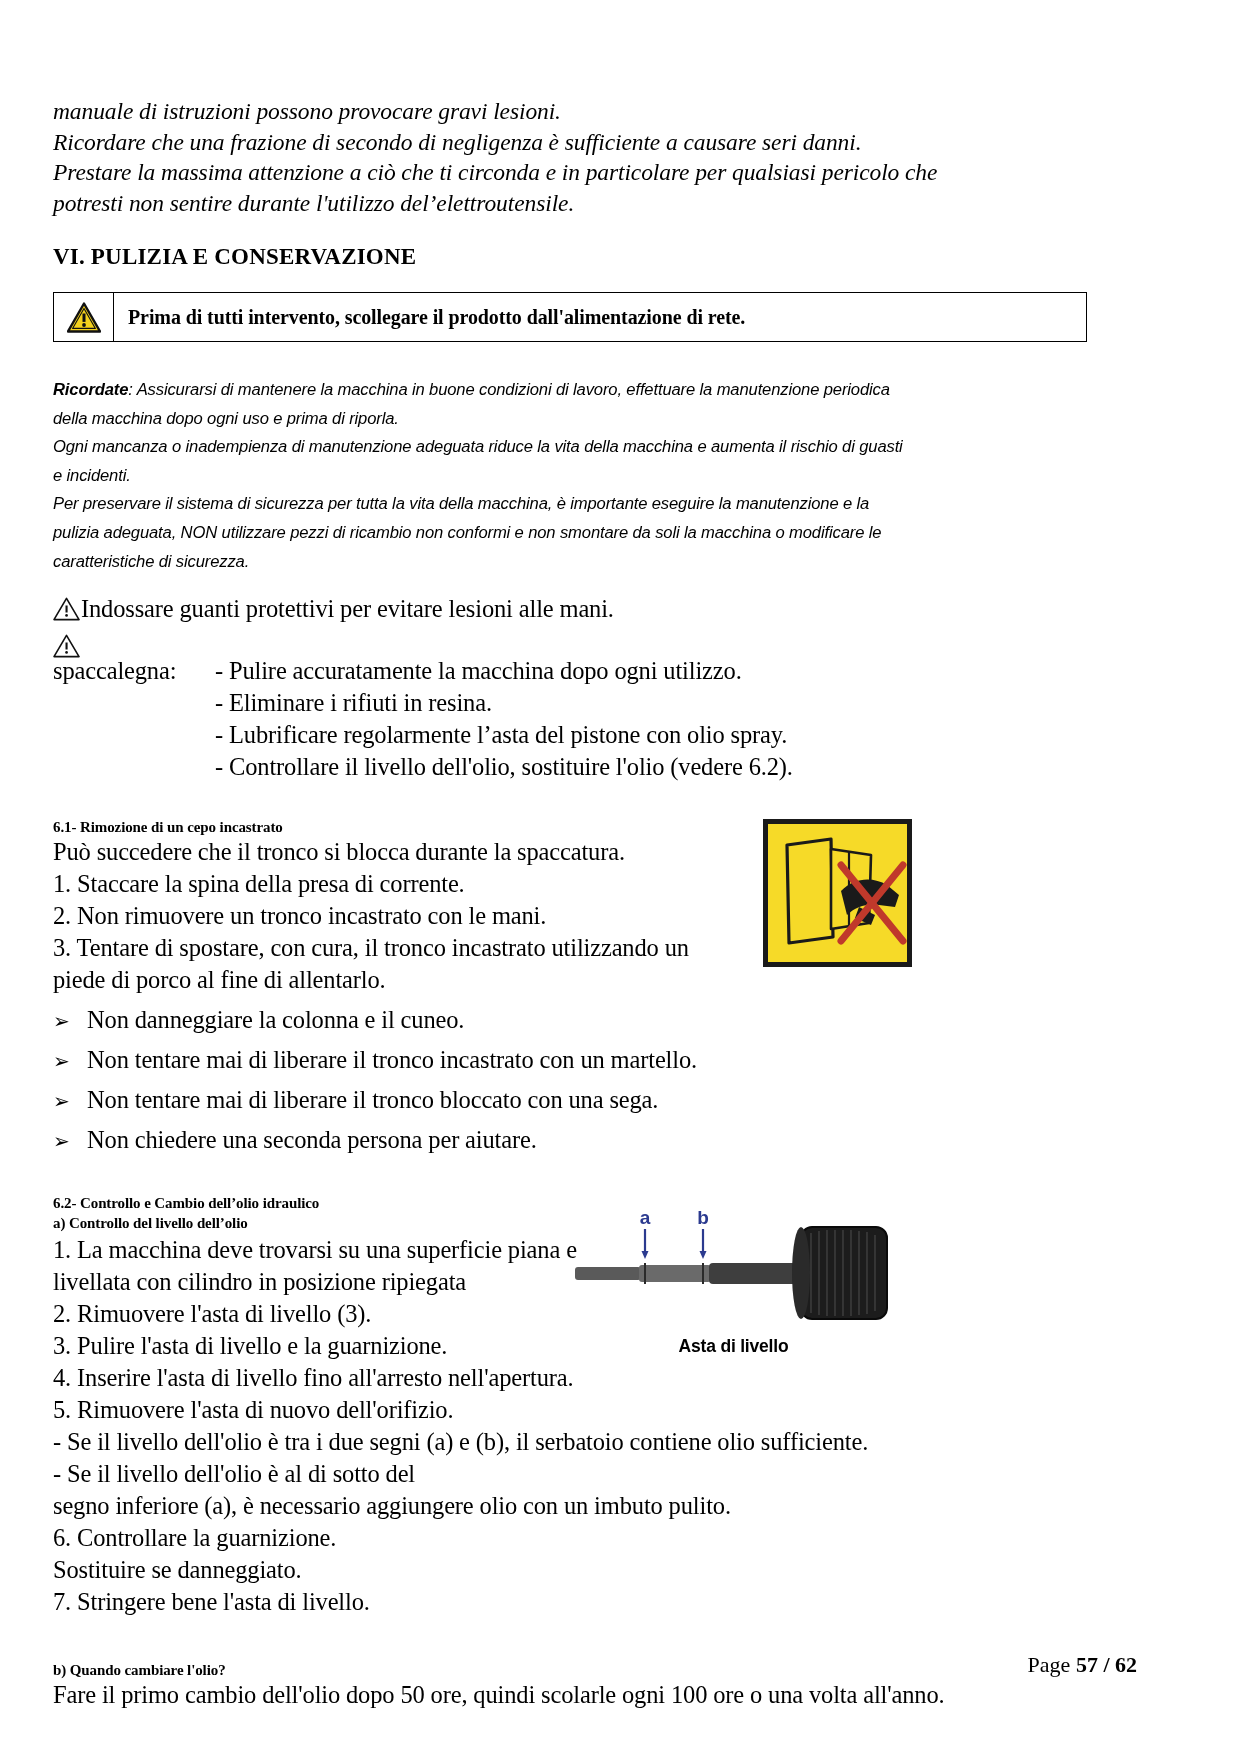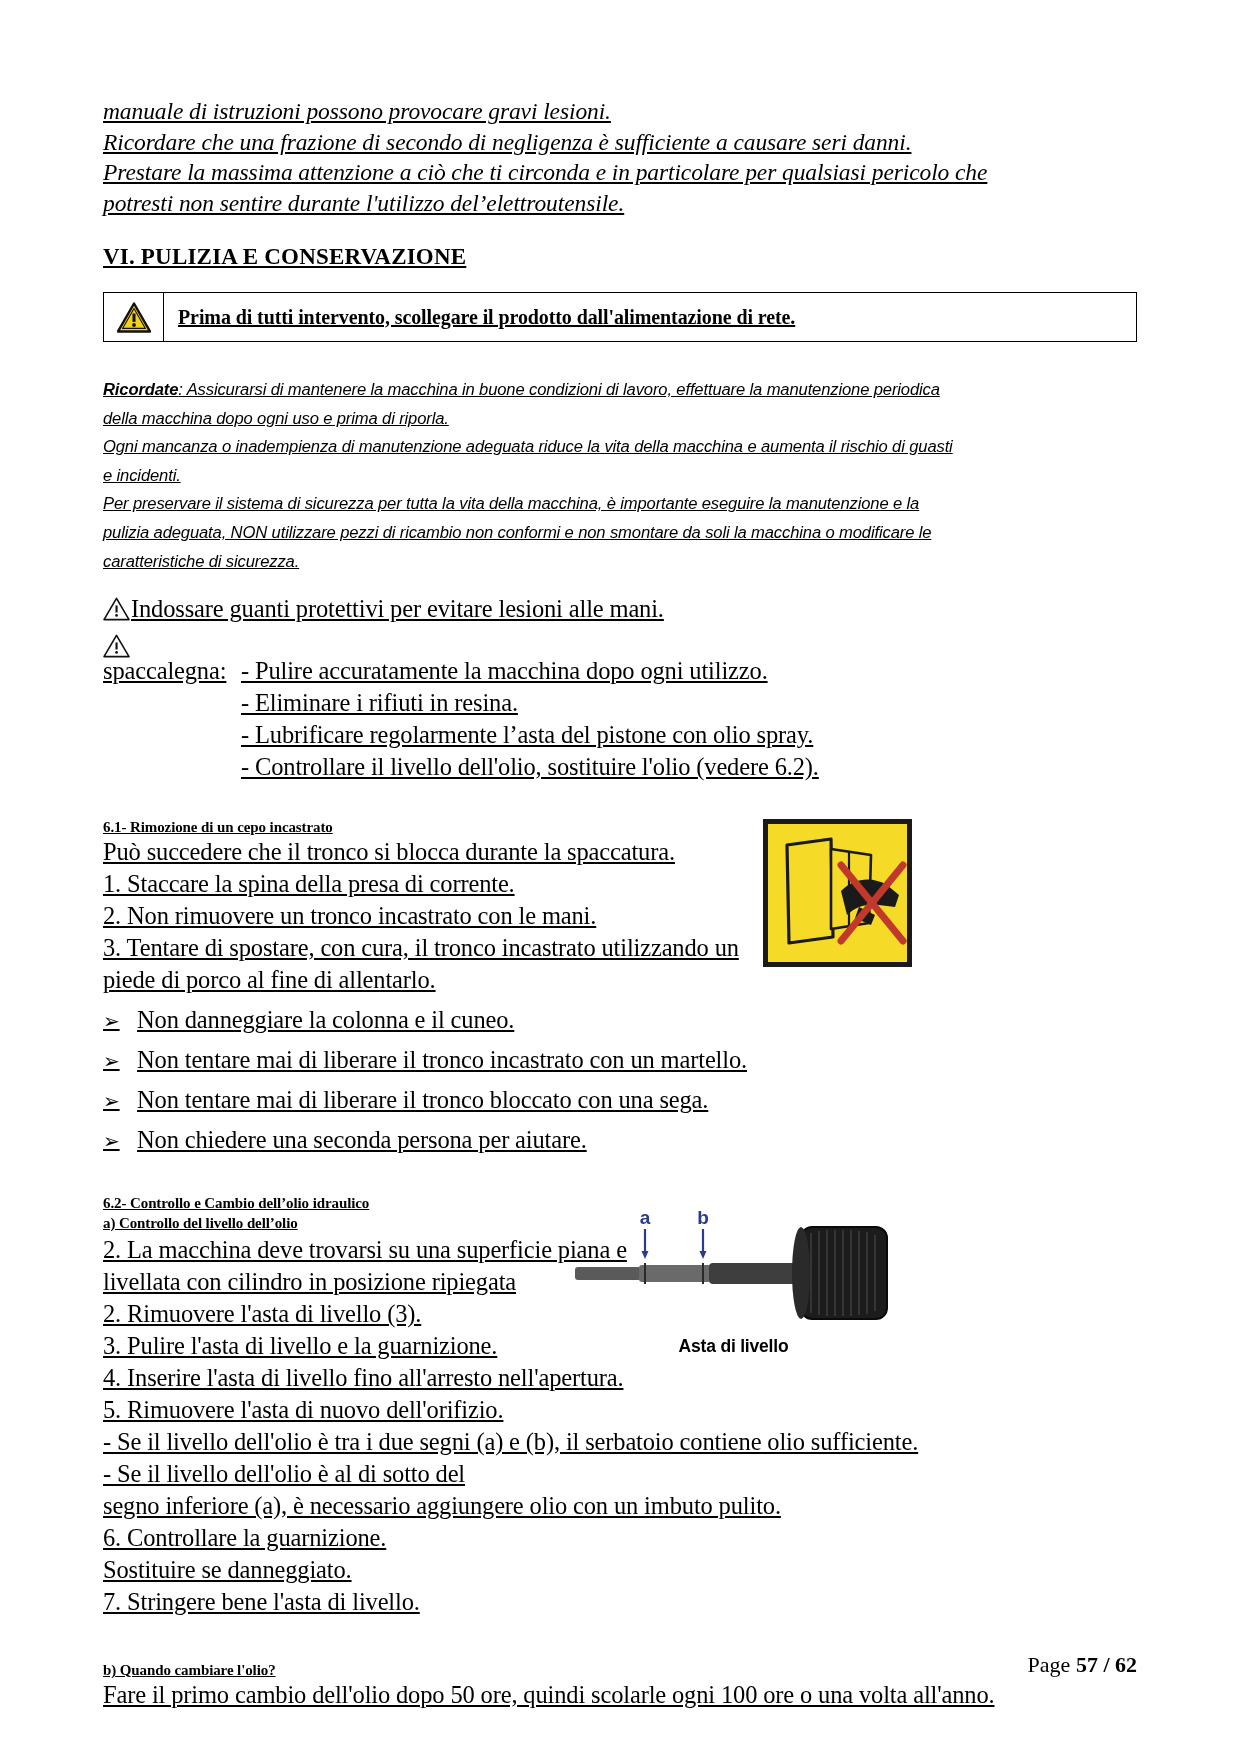--- a/index.html
+++ b/index.html
@@ -15,22 +15,21 @@
     color: #000000;
     overflow: hidden;
   }
 
   .page {
     position: absolute;
     left: 0; top: 0;
     width: 1012px;
     height: 1754px;
     box-sizing: border-box;
-    padding: 96px 100px 0 103px;
-    text-decoration: underline;
+    padding: 96px 100px 0 53px;
   }
 
   
   .intro {
     font-family: "Liberation Serif", serif;
     font-style: italic;
     font-size: 23.5px;
     line-height: 30.5px;
     letter-spacing: -0.1px;
     margin: 0 0 18px 0;
@@ -114,21 +113,21 @@
   .observe-line {
     margin-top: 5px;
     display: flex;
     align-items: baseline;
   }
   .observe-line .tri-outline { margin-right: 9px; position: relative; top: 4px; }
 
   .splitter-list {
     margin-top: 1px;
   }
-  .splitter-list .row { display: flex; }
+  .splitter-list .row { display: flex; gap: 24px; }
   .splitter-list .lbl { width: 138px; flex: 0 0 138px; }
   .splitter-list .itm { }
 
   
   .h-sub {
     font-family: "Liberation Serif", serif;
     font-weight: bold;
     font-size: 15px;
     letter-spacing: -0.1px;
     margin: 0;
@@ -311,21 +310,21 @@
       <line x1="78" y1="46" x2="140" y2="122" stroke="#C0392B" stroke-width="7" stroke-linecap="round"></line>
       <line x1="140" y1="46" x2="78" y2="122" stroke="#C0392B" stroke-width="7" stroke-linecap="round"></line>
     </svg>
   </div>
 
   <div class="block62">
     <div class="h-sub">6.2- Controllo e Cambio dell’olio idraulico</div>
     <div class="h-sub h-sub2">a) Controllo del livello dell’olio</div>
 
     <div class="steps62 body-serif">
-      <div>2. La macchina deve trovarsi su una superficie piana e</div>
+      <div>1. La macchina deve trovarsi su una superficie piana e</div>
       <div>livellata con cilindro in posizione ripiegata</div>
       <div>2. Rimuovere l'asta di livello (3).</div>
       <div>3. Pulire l'asta di livello e la guarnizione.</div>
       <div>4. Inserire l'asta di livello fino all'arresto nell'apertura.</div>
       <div>5. Rimuovere l'asta di nuovo dell'orifizio.</div>
       <div>- Se il livello dell'olio è tra i due segni (a) e (b), il serbatoio contiene olio sufficiente.</div>
       <div>- Se il livello dell'olio è al di sotto del</div>
       <div>segno inferiore (a), è necessario aggiungere olio con un imbuto pulito.</div>
       <div>6. Controllare la guarnizione.</div>
       <div>Sostituire se danneggiato.</div>

